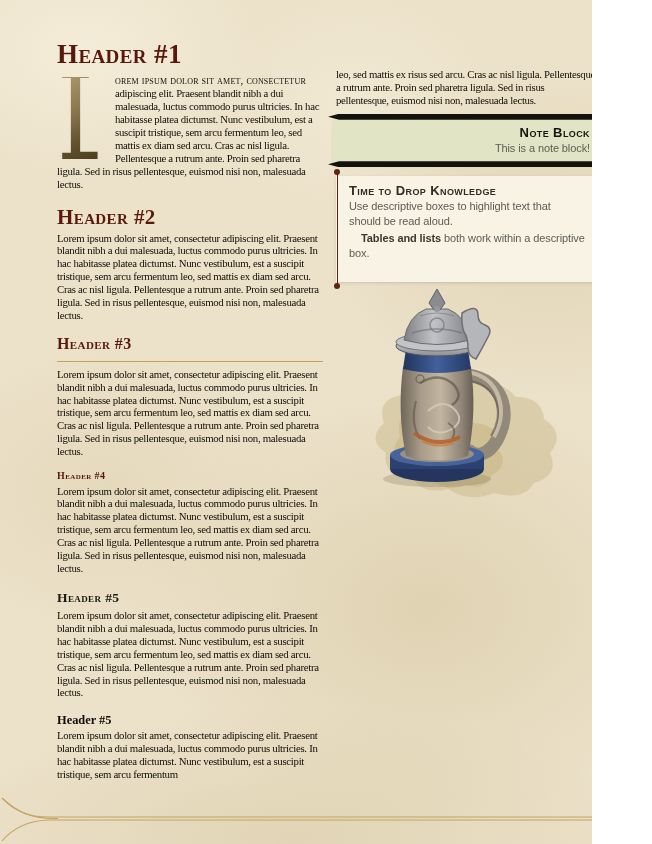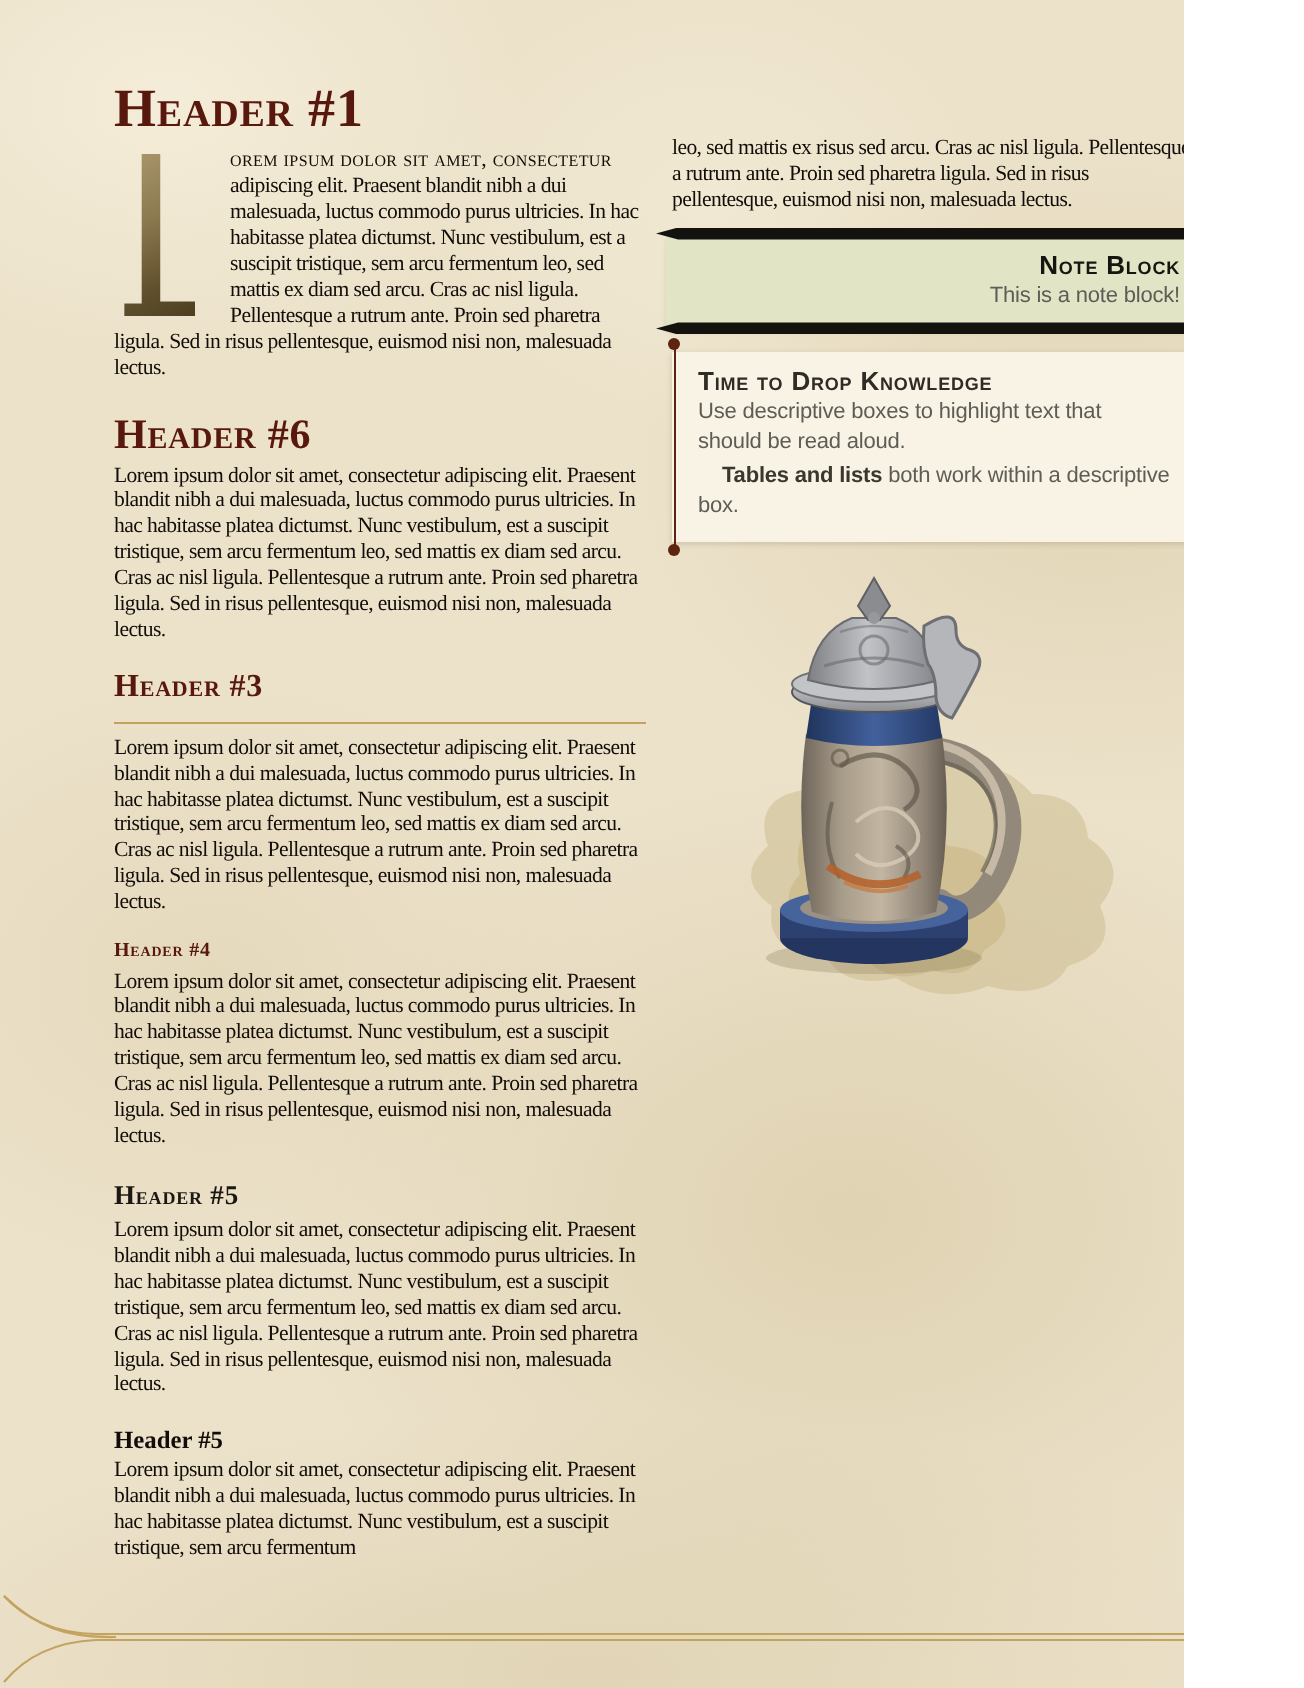--- a/index.html
+++ b/index.html
@@ -44,21 +44,21 @@
   .note::before,.note::after{content:"";position:absolute;left:-5px;right:-5px;height:6px;background:#14120e;
         clip-path:polygon(0 50%,11px 0,calc(100% - 11px) 0,100% 50%,calc(100% - 11px) 100%,11px 100%);}
   .note::before{top:-4px;}
   .note::after{bottom:-4px;}
   .sans-title{font-family:"Liberation Sans",sans-serif;font-variant:small-caps;font-weight:700;
         font-size:13px;color:#17150f;letter-spacing:.4px;margin:0 0 1px;}
   .sans-text{font-family:"Liberation Sans",sans-serif;font-size:11px;letter-spacing:-.1px;
         color:#5d5c55;line-height:14.5px;margin:0;}
 
   
-  .descbox{position:relative;background:#f8f3e4;margin:10px 0 0;padding:7px 13px 11px;
+  .descbox{position:relative;background:#f8f3e4;margin:10px 0 0;padding:7px 13px 22px;
         box-shadow:0 1px 3px rgba(80,60,20,.18);}
   .vline{position:absolute;top:-2px;bottom:-2px;width:1.6px;background:#5e2410;}
   .vline.left{left:.5px;} .vline.right{right:.5px;}
   .vline::before,.vline::after{content:"";position:absolute;left:-2.2px;width:6px;height:6px;border-radius:50%;background:#5e2410;}
   .vline::before{top:-5px;} .vline::after{bottom:-5px;}
   .descbox .sans-title{color:#2f2c25;}
   .descbox p.indent{text-indent:12px;margin-top:3px;}
   .descbox b{color:#3a372f;}
 
   .stein-wrap{position:absolute;left:14px;top:243px;width:260px;height:215px;}
@@ -69,21 +69,21 @@
 <body>
 
 <div class="page">
 
   <div class="col col-left">
     <h1>Header #1</h1>
     <p class="body"><span class="dropcap">L</span><span class="lead">orem ipsum dolor sit amet, consectetur</span>
       <span>adipiscing elit. Praesent blandit nibh a dui malesuada, luctus commodo purus ultricies. In hac habitasse platea dictumst. Nunc vestibulum, est a suscipit tristique, sem arcu fermentum leo, sed mattis ex diam sed arcu. Cras ac nisl ligula. Pellentesque a rutrum ante. Proin sed pharetra ligula. Sed in risus pellentesque, euismod nisi non, malesuada lectus.</span>
     </p>
 
-    <h2>Header #6</h2>
+    <h2>Header #2</h2>
     <p class="body">Lorem ipsum dolor sit amet, consectetur adipiscing elit. Praesent blandit nibh a dui malesuada, luctus commodo purus ultricies. In hac habitasse platea dictumst. Nunc vestibulum, est a suscipit tristique, sem arcu fermentum leo, sed mattis ex diam sed arcu. Cras ac nisl ligula. Pellentesque a rutrum ante. Proin sed pharetra ligula. Sed in risus pellentesque, euismod nisi non, malesuada lectus.</p>
 
     <h3>Header #3</h3>
     <p class="body">Lorem ipsum dolor sit amet, consectetur adipiscing elit. Praesent blandit nibh a dui malesuada, luctus commodo purus ultricies. In hac habitasse platea dictumst. Nunc vestibulum, est a suscipit tristique, sem arcu fermentum leo, sed mattis ex diam sed arcu. Cras ac nisl ligula. Pellentesque a rutrum ante. Proin sed pharetra ligula. Sed in risus pellentesque, euismod nisi non, malesuada lectus.</p>
 
     <h4>Header #4</h4>
     <p class="body">Lorem ipsum dolor sit amet, consectetur adipiscing elit. Praesent blandit nibh a dui malesuada, luctus commodo purus ultricies. In hac habitasse platea dictumst. Nunc vestibulum, est a suscipit tristique, sem arcu fermentum leo, sed mattis ex diam sed arcu. Cras ac nisl ligula. Pellentesque a rutrum ante. Proin sed pharetra ligula. Sed in risus pellentesque, euismod nisi non, malesuada lectus.</p>
 
     <h5>Header #5</h5>
     <p class="body">Lorem ipsum dolor sit amet, consectetur adipiscing elit. Praesent blandit nibh a dui malesuada, luctus commodo purus ultricies. In hac habitasse platea dictumst. Nunc vestibulum, est a suscipit tristique, sem arcu fermentum leo, sed mattis ex diam sed arcu. Cras ac nisl ligula. Pellentesque a rutrum ante. Proin sed pharetra ligula. Sed in risus pellentesque, euismod nisi non, malesuada lectus.</p>

